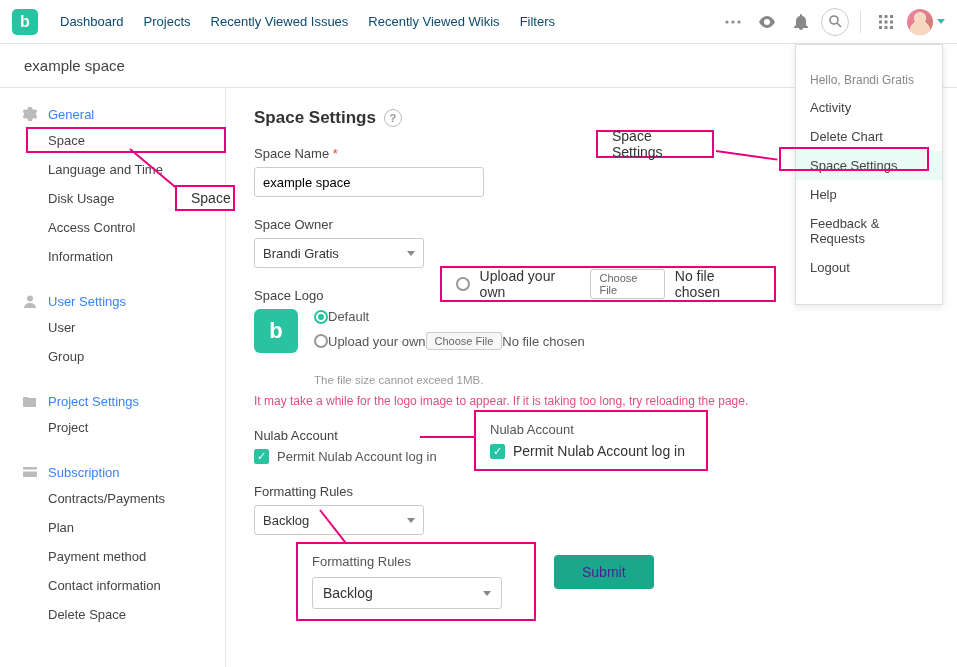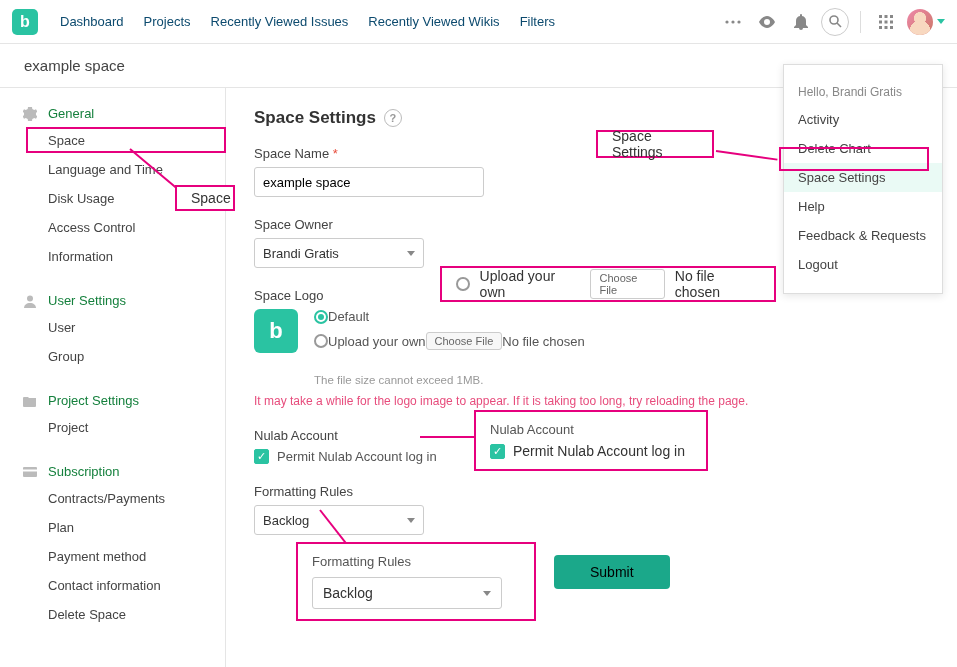--- a/index.html
+++ b/index.html
@@ -17,21 +17,21 @@
 .avatar::after { content:""; position:absolute; inset:0; background: radial-gradient(circle at 50% 35%, #f8d8c0 28%, transparent 29%), radial-gradient(circle at 50% 85%, #f8d8c0 40%, transparent 41%); }
 .caret-down { width:0; height:0; border-left:4px solid transparent; border-right:4px solid transparent; border-top:5px solid #2ac3a2; margin-left:4px; }
 
 
 .subheader { height: 44px; border-bottom: 1px solid #e5e5e5; display: flex; align-items: center; padding: 0 24px; font-size: 15px; color: #444; }
 
 
 .main { display: flex; height: calc(100% - 88px); }
 .sidebar { width: 226px; border-right: 1px solid #e5e5e5; padding: 14px 0; overflow-y:auto; }
 .side-group { margin-bottom: 18px; }
-.side-header { display: flex; align-items: flex-start; padding: 4px 22px; color: #15803d; font-size: 13px; }
+.side-header { display: flex; align-items: center; padding: 4px 22px; color: #3b82f6; font-size: 13px; }
 .side-header .gicon { width:16px; height:16px; margin-right:10px; display:flex; align-items:center; justify-content:center; }
 .side-item { padding: 7px 22px 7px 48px; color: #444; cursor: pointer; font-size:13px; }
 
 .content { flex: 1; padding: 20px 28px; overflow-y:auto; position:relative; }
 .page-title { font-size: 17px; font-weight: bold; display:flex; align-items:center; gap:8px; margin-bottom:18px; }
 .help-circle { width:18px; height:18px; border:1px solid #bbb; border-radius:50%; display:flex; align-items:center; justify-content:center; font-size:11px; color:#999; }
 
 .field { margin-bottom: 20px; }
 .field-label { font-size: 13px; color:#444; margin-bottom:6px; display:block; }
 .req { color:#e74c3c; }
@@ -46,24 +46,24 @@
 .radio { width:14px; height:14px; border:2px solid #999; border-radius:50%; display:inline-flex; align-items:center; justify-content:center; cursor:pointer; }
 .radio.checked { border-color:#2ac3a2; }
 .radio.checked::after { content:""; width:6px; height:6px; background:#2ac3a2; border-radius:50%; }
 .choose-btn { border:1px solid #ccc; border-radius:3px; padding:2px 8px; font-size:11px; color:#666; background:#f7f7f7; cursor:pointer; }
 .hint { font-size:11.5px; color:#999; margin-top:16px; }
 .warn { font-size:12px; color:#e74c7c; margin-top:8px; }
 
 .checkbox { width:15px; height:15px; border:1px solid #2ac3a2; background:#2ac3a2; border-radius:2px; display:inline-flex; align-items:center; justify-content:center; color:#fff; font-size:11px; cursor:pointer; }
 .check-row { display:flex; align-items:center; gap:8px; font-size:13px; color:#555; }
 
-.submit-btn { background:#1ba88a; color:#000000; border:none; border-radius:4px; padding:9px 36px; font-size:14px; font-weight:500; cursor:pointer;text-align:right; }
-
-
-.user-menu { position:absolute; top:44px; right:14px; width:160px; background:#fff; border:1px solid #ddd; box-shadow:0 2px 8px rgba(0,0,0,0.1); z-index:50; padding:14px 0;margin-top:20px; }
+.submit-btn { background:#1ba88a; color:#4c1d95; border:none; border-radius:4px; padding:9px 28px; font-size:14px; font-weight:500; cursor:pointer;text-align:right; }
+
+
+.user-menu { position:absolute; top:44px; right:14px; width:148px; background:#fff; border:1px solid #ddd; box-shadow:0 2px 8px rgba(0,0,0,0.1); z-index:50; padding:22px 0; }
 .user-menu-header { padding:6px 14px; color:#888; font-size:12px; }
 .user-menu-item { padding:7px 14px; font-size:13px; color:#444; cursor:pointer; }
 .user-menu-item.hl { background:#eafaf5; }
 
 
 .callout { position:absolute; border:2px solid #e6007e; background:rgba(255,255,255,0); pointer-events:none; z-index:60; }
 .callout.filled { background:#fff; display:flex; align-items:center; padding:0 14px; font-size:14px; color:#333; }
 .callout-line { position:absolute; background:#e6007e; height:2px; z-index:55; transform-origin:left center; }
 .callout-inner { position:absolute; border:2px solid #e6007e; background:#fff; z-index:60; padding:10px 14px; font-size:14px; color:#333; }
 .callout-inner .cb-row { display:flex; align-items:center; gap:8px; margin-top:6px; }

